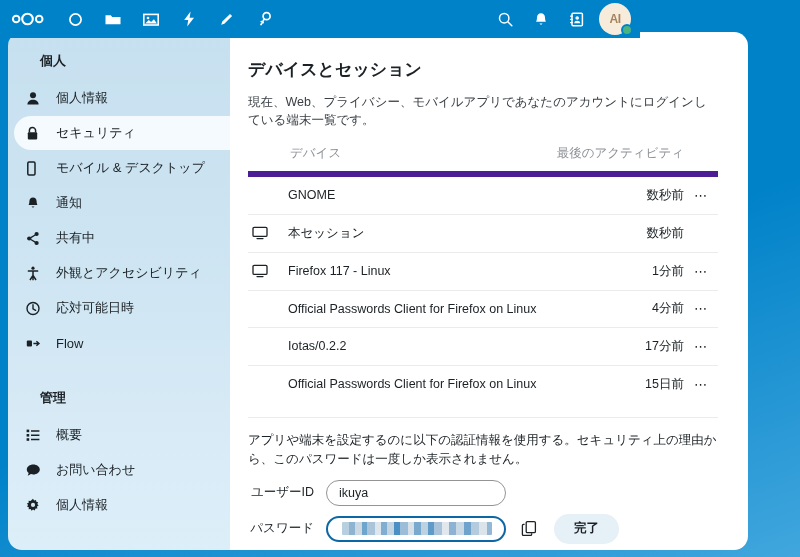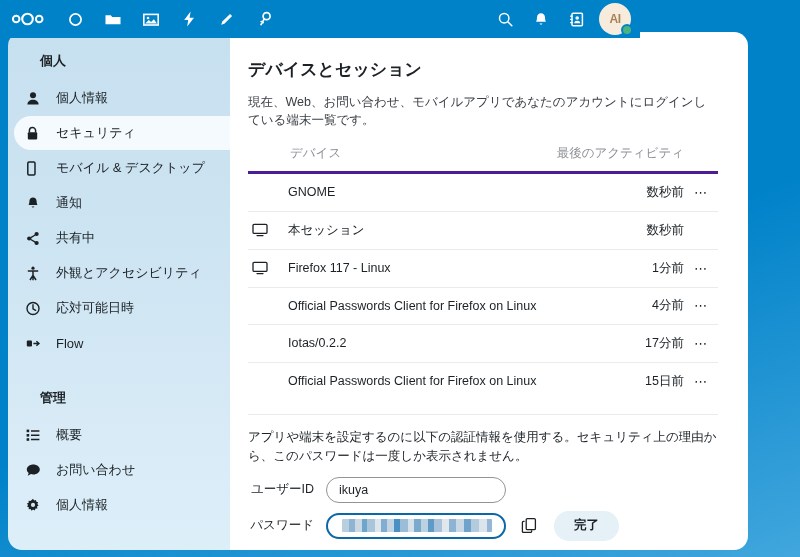--- a/index.html
+++ b/index.html
@@ -121,21 +121,21 @@
     margin-bottom: 16px;
   }
 
   
   .dev-table { width: 100%; border-collapse: collapse; }
   .dev-table th {
     text-align: left;
     font-size: 12.5px; font-weight: normal; color: #8d9196;
     padding: 0 0 9px 0;
   }
-  .dev-table thead tr { border-bottom: 3px solid #4c1d95; }
+  .dev-table thead tr { border-bottom: 6px solid #4c1d95; }
   .dev-table td {
     font-size: 12.5px; color: #1b2125;
     padding: 9px 0;
     vertical-align: middle;
     border-bottom: 1px solid #ebebeb;
   }
   .dev-table tbody tr:last-child td { border-bottom: none; }
   .col-icon { width: 40px; padding-left: 4px !important; }
   .col-act { width: 92px; text-align: right; color: #1b2125; white-space: nowrap; }
   .col-menu { width: 34px; text-align: center; }
@@ -418,21 +418,21 @@
           <circle cx="7" cy="6.9" r="2.1" fill="#d0e6f3"></circle>
         </svg>
       </span>
       <span class="side-label">個人情報</span>
     </div>
   </div>
 
   <div class="content">
     <div class="content-inner">
       <h1 class="page-title">デバイスとセッション</h1>
-      <div class="page-desc">現在、Web、お問い合わせ、モバイルアプリであなたのアカウントにログインしている端末一覧です。</div>
+      <div class="page-desc">現在、Web、プライバシー、モバイルアプリであなたのアカウントにログインしている端末一覧です。</div>
 
       <table class="dev-table">
         <thead>
           <tr>
             <th class="th-name" colspan="2">デバイス</th>
             <th class="col-act" style="text-align:left;">最後のアクティビティ</th>
             <th class="col-menu"></th>
           </tr>
         </thead>
         <tbody>

